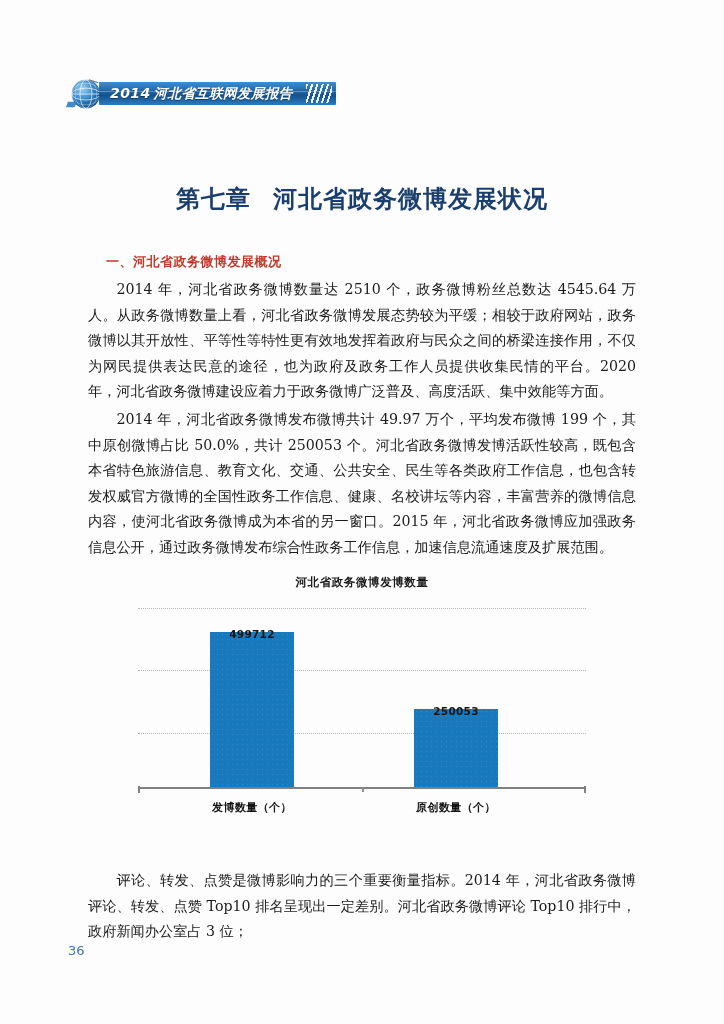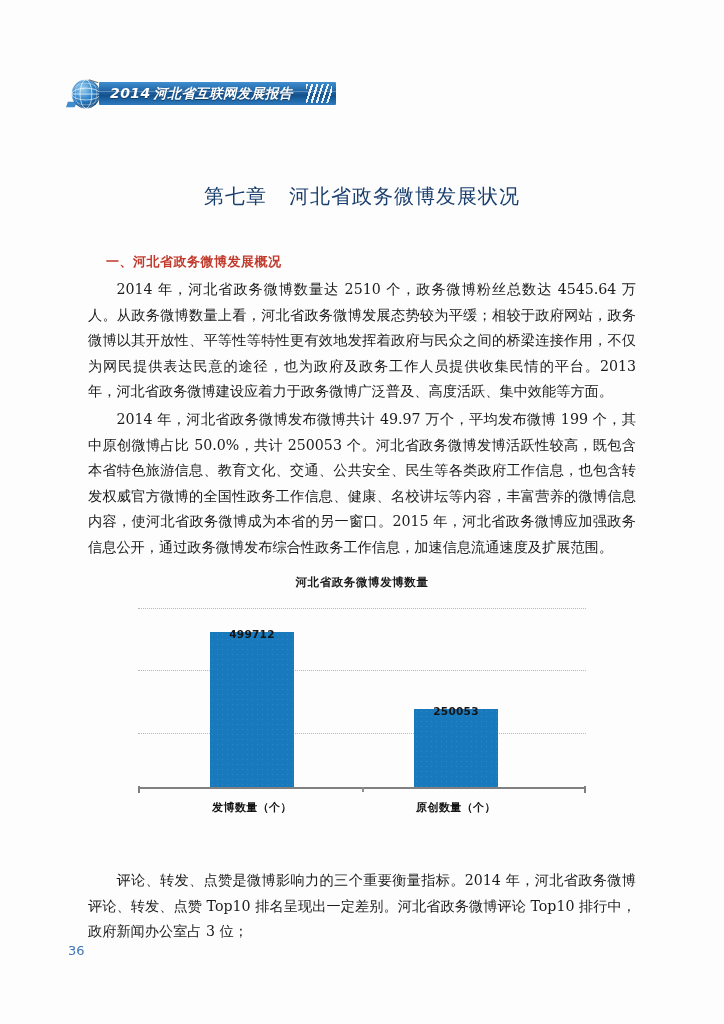--- a/index.html
+++ b/index.html
@@ -85,22 +85,22 @@
   }
 
   
   .chapter-title {
     position: absolute;
     left: 0;
     top: 183px;
     width: 724px;
     text-align: center;
     font-family: "DejaVu Serif", "Liberation Serif", serif;
-    font-weight: normal;
-    font-size: 20px;
+    font-weight: bold;
+    font-size: 24px;
     color: #1a3f6e;
     letter-spacing: 1px;
   }
   .chapter-title .gap { display: inline-block; width: 22px; }
 
   
   .content {
     position: absolute;
     left: 88px;
     top: 245px;
@@ -265,21 +265,21 @@
     <div class="banner-stripes"></div>
   </div>
 
   <div class="chapter-title">
     <span>第七章</span><span class="gap"></span><span>河北省政务微博发展状况</span>
   </div>
 
   <div class="content">
 
     <div class="section-heading">一、河北省政务微博发展概况</div>
-    <p class="para">2014 年，河北省政务微博数量达 2510 个，政务微博粉丝总数达 4545.64 万人。从政务微博数量上看，河北省政务微博发展态势较为平缓；相较于政府网站，政务微博以其开放性、平等性等特性更有效地发挥着政府与民众之间的桥梁连接作用，不仅为网民提供表达民意的途径，也为政府及政务工作人员提供收集民情的平台。2013 年，河北省政务微博建设应着力于政务微博广泛普及、高度活跃、集中效能等方面。</p>
+    <p class="para">2014 年，河北省政务微博数量达 2510 个，政务微博粉丝总数达 4545.64 万人。从政务微博数量上看，河北省政务微博发展态势较为平缓；相较于政府网站，政务微博以其开放性、平等性等特性更有效地发挥着政府与民众之间的桥梁连接作用，不仅为网民提供表达民意的途径，也为政府及政务工作人员提供收集民情的平台。2020 年，河北省政务微博建设应着力于政务微博广泛普及、高度活跃、集中效能等方面。</p>
 
     <p class="para">2014 年，河北省政务微博发布微博共计 49.97 万个，平均发布微博 199 个，其中原创微博占比 50.0%，共计 250053 个。河北省政务微博发博活跃性较高，既包含本省特色旅游信息、教育文化、交通、公共安全、民生等各类政府工作信息，也包含转发权威官方微博的全国性政务工作信息、健康、名校讲坛等内容，丰富营养的微博信息内容，使河北省政务微博成为本省的另一窗口。2015 年，河北省政务微博应加强政务信息公开，通过政务微博发布综合性政务工作信息，加速信息流通速度及扩展范围。</p>
 
   </div>
 
   <div class="figure">
 
     <div class="chart-title">河北省政务微博发博数量</div>
 
     <div class="chart-area">

